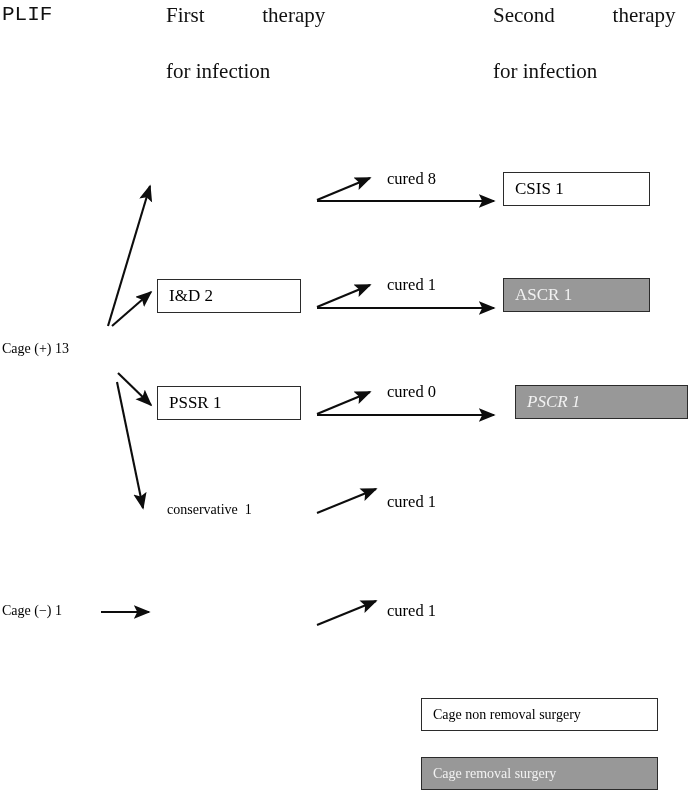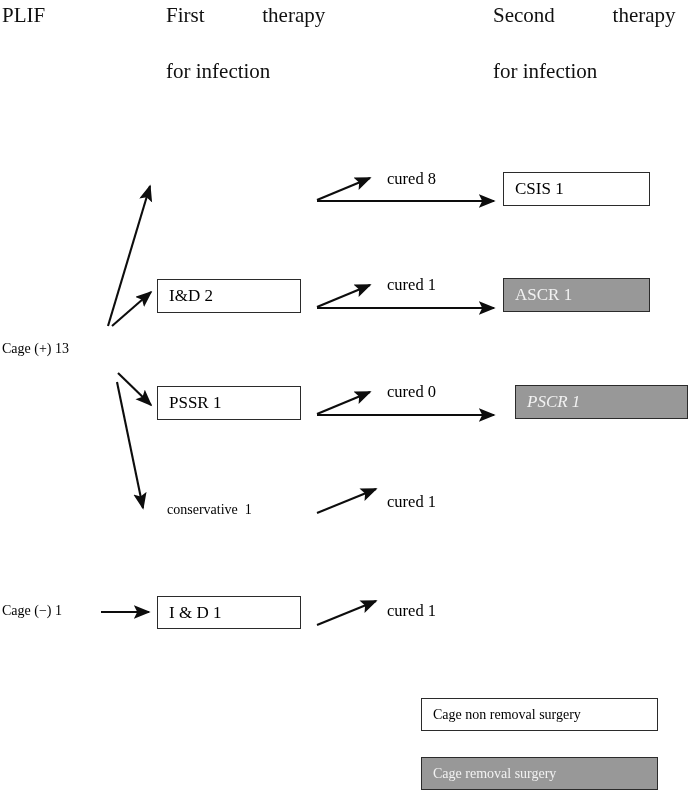--- a/index.html
+++ b/index.html
@@ -77,21 +77,21 @@
     height: 794px;
     pointer-events: none;
   }
   #arrows line { stroke: #0d0d0d; stroke-width: 2.1; }
 </style>
 </head>
 <body>
 
 <div id="page">
 
-  <div class="abs hdr" style="left:2px; top:2px;">PLIF</div>
+  <div class="abs hdr" style="left:2px; top:2px;font-family:Liberation Mono, monospace;">PLIF</div>
 
   <div class="abs hdr hdr-wide" style="left:166px; top:2px;">First   therapy</div>
   <div class="abs hdr" style="left:166px; top:58px;">for infection</div>
 
   <div class="abs hdr hdr-wide" style="left:493px; top:2px;">Second   therapy</div>
   <div class="abs hdr" style="left:493px; top:58px;">for infection</div>
 
   <div class="abs label" style="left:2px; top:338px;">Cage (+) 13</div>
 
   <div class="abs label" style="left:2px; top:600px;">Cage (−) 1</div>
@@ -103,21 +103,20 @@
   <div class="abs label-sm" style="left:387px; top:274px;">cured 1</div>
   <div class="abs box box-gray" style="left:503px; top:278px; width:147px; height:34px;">ASCR 1</div>
 
   <div class="abs box box-white" style="left:157px; top:386px; width:144px; height:34px;">PSSR 1</div>
   <div class="abs label-sm" style="left:387px; top:381px;">cured 0</div>
   <div class="abs box box-gray" style="left:515px; top:385px; width:173px; height:34px;font-style:italic;">PSCR 1</div>
 
   <div class="abs label" style="left:167px; top:499px;">conservative  1</div>
   <div class="abs label-sm" style="left:387px; top:491px;">cured 1</div>
 
-  <div class="abs box box-white" style="left:157px; top:596px; width:144px; height:33px;">I &amp; D 1</div>
   <div class="abs label-sm" style="left:387px; top:600px;">cured 1</div>
 
   <div class="abs legend-box" style="left:421px; top:698px; width:237px; height:33px; background:#ffffff; color:#000000;">Cage non removal surgery</div>
   <div class="abs legend-box" style="left:421px; top:757px; width:237px; height:33px; background:#989898; color:#f2f2f2;">Cage removal surgery</div>
 
   <svg id="arrows" viewBox="0 0 688 794">
     <defs>
       <marker id="ah" markerWidth="9" markerHeight="9" refX="7.2" refY="3.2" orient="auto" markerUnits="strokeWidth">
         <path d="M0,0 L8,3.2 L0,6.4 L1.6,3.2 z" fill="#0d0d0d"></path>
       </marker>

